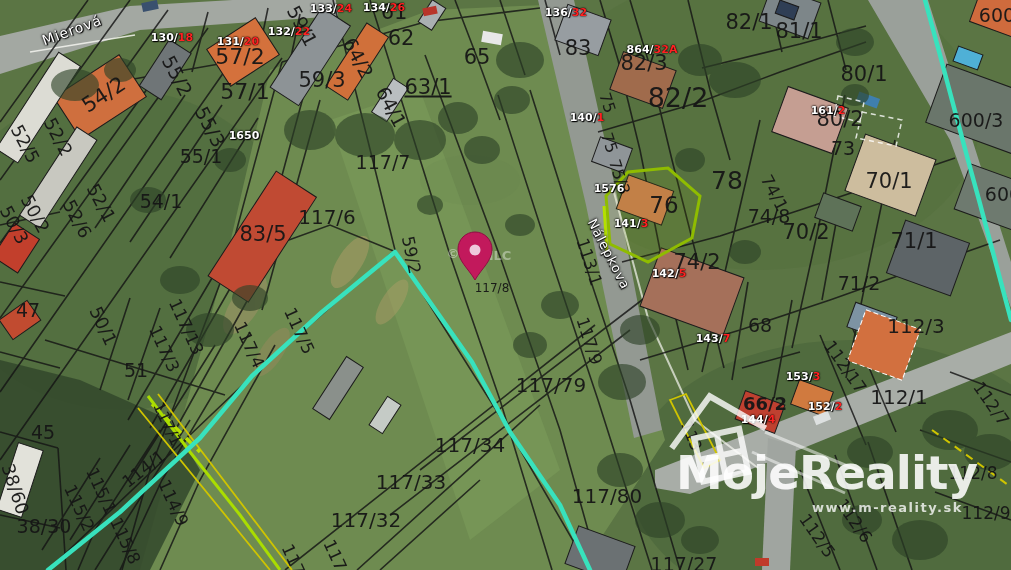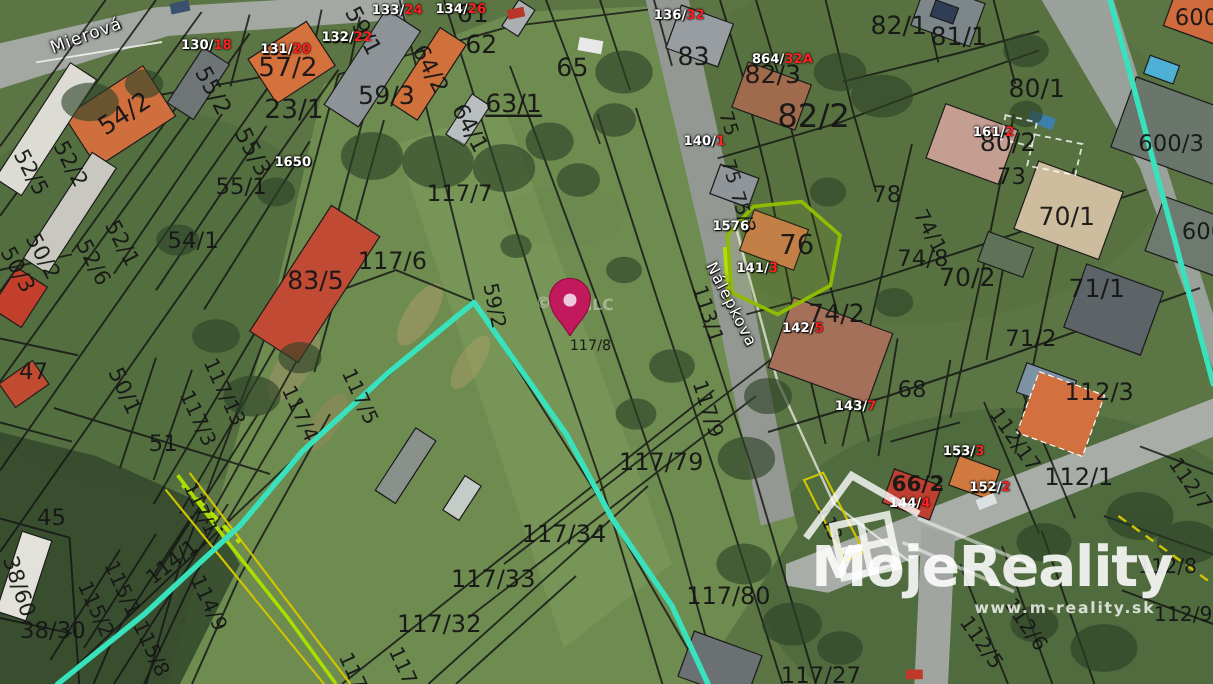--- a/index.html
+++ b/index.html
@@ -176,21 +176,21 @@
 
     <g stroke="#ffffff" opacity=".5" stroke-width="3">
       <line x1="765" y1="432" x2="862" y2="472"></line>
       <line x1="752" y1="452" x2="845" y2="493"></line>
     </g>
   </svg>
 
   <div id="labels">
       <div class="plabel" style="left: 104px; top: 95px; font-size: 21px; transform: translate(-50%, -50%) rotate(-33deg);">54/2</div>
       <div class="plabel" style="left: 240px; top: 57px; font-size: 22px; transform: translate(-50%, -50%) rotate(0deg);">57/2</div>
-      <div class="plabel" style="left: 245px; top: 92px; font-size: 22px; transform: translate(-50%, -50%) rotate(0deg);">23/1</div>
+      <div class="plabel" style="left: 245px; top: 92px; font-size: 22px; transform: translate(-50%, -50%) rotate(0deg);">57/1</div>
       <div class="plabel" style="left: 177px; top: 76px; font-size: 19px; transform: translate(-50%, -50%) rotate(62deg);">55/2</div>
       <div class="plabel" style="left: 210px; top: 127px; font-size: 19px; transform: translate(-50%, -50%) rotate(62deg);">55/3</div>
       <div class="plabel" style="left: 201px; top: 156px; font-size: 19px; transform: translate(-50%, -50%) rotate(0deg);">55/1</div>
       <div class="plabel" style="left: 263px; top: 234px; font-size: 21px; transform: translate(-50%, -50%) rotate(0deg);">83/5</div>
       <div class="plabel" style="left: 161px; top: 201px; font-size: 19px; transform: translate(-50%, -50%) rotate(0deg);">54/1</div>
       <div class="plabel" style="left: 58px; top: 137px; font-size: 18px; transform: translate(-50%, -50%) rotate(62deg);">52/2</div>
       <div class="plabel" style="left: 25px; top: 144px; font-size: 18px; transform: translate(-50%, -50%) rotate(62deg);">52/5</div>
       <div class="plabel" style="left: 101px; top: 203px; font-size: 18px; transform: translate(-50%, -50%) rotate(62deg);">52/1</div>
       <div class="plabel" style="left: 77px; top: 219px; font-size: 18px; transform: translate(-50%, -50%) rotate(62deg);">52/6</div>
       <div class="plabel" style="left: 35px; top: 214px; font-size: 18px; transform: translate(-50%, -50%) rotate(62deg);">50/2</div>
@@ -225,21 +225,21 @@
       <div class="plabel" style="left: 492px; top: 288px; font-size: 12px; transform: translate(-50%, -50%) rotate(0deg);">117/8</div>
       <div class="plabel" style="left: 578px; top: 48px; font-size: 21px; transform: translate(-50%, -50%) rotate(0deg);">83</div>
       <div class="plabel" style="left: 644px; top: 63px; font-size: 21px; transform: translate(-50%, -50%) rotate(0deg);">82/3</div>
       <div class="plabel" style="left: 678px; top: 97px; font-size: 27px; transform: translate(-50%, -50%) rotate(0deg);">82/2</div>
       <div class="plabel" style="left: 749px; top: 22px; font-size: 21px; transform: translate(-50%, -50%) rotate(0deg);">82/1</div>
       <div class="plabel" style="left: 799px; top: 31px; font-size: 21px; transform: translate(-50%, -50%) rotate(0deg);">81/1</div>
       <div class="plabel" style="left: 864px; top: 74px; font-size: 21px; transform: translate(-50%, -50%) rotate(0deg);">80/1</div>
       <div class="plabel" style="left: 840px; top: 119px; font-size: 21px; transform: translate(-50%, -50%) rotate(0deg);">80/2</div>
       <div class="plabel" style="left: 843px; top: 148px; font-size: 19px; transform: translate(-50%, -50%) rotate(0deg);">73</div>
       <div class="plabel" style="left: 889px; top: 181px; font-size: 21px; transform: translate(-50%, -50%) rotate(0deg);">70/1</div>
-      <div class="plabel" style="left: 727px; top: 163px; font-size: 19px; transform: translate(-50%, -50%) rotate(0deg); margin-left: 12px;">78</div>
+      <div class="plabel" style="left: 727px; top: 180px; font-size: 25px; transform: translate(-50%, -50%) rotate(0deg);">78</div>
       <div class="plabel" style="left: 619px; top: 177px; font-size: 16px; transform: translate(-50%, -50%) rotate(72deg);">75/3</div>
       <div class="plabel" style="left: 607px; top: 103px; font-size: 16px; transform: translate(-50%, -50%) rotate(72deg);">75</div>
       <div class="plabel" style="left: 609px; top: 143px; font-size: 16px; transform: translate(-50%, -50%) rotate(72deg);">75</div>
       <div class="plabel" style="left: 664px; top: 205px; font-size: 23px; transform: translate(-50%, -50%) rotate(0deg);">76</div>
       <div class="plabel" style="left: 769px; top: 216px; font-size: 19px; transform: translate(-50%, -50%) rotate(0deg);">74/8</div>
       <div class="plabel" style="left: 774px; top: 193px; font-size: 17px; transform: translate(-50%, -50%) rotate(62deg);">74/1</div>
       <div class="plabel" style="left: 806px; top: 232px; font-size: 21px; transform: translate(-50%, -50%) rotate(0deg);">70/2</div>
       <div class="plabel" style="left: 914px; top: 241px; font-size: 21px; transform: translate(-50%, -50%) rotate(0deg);">71/1</div>
       <div class="plabel" style="left: 697px; top: 262px; font-size: 21px; transform: translate(-50%, -50%) rotate(0deg);">74/2</div>
       <div class="plabel" style="left: 859px; top: 283px; font-size: 19px; transform: translate(-50%, -50%) rotate(0deg);">71/2</div>

